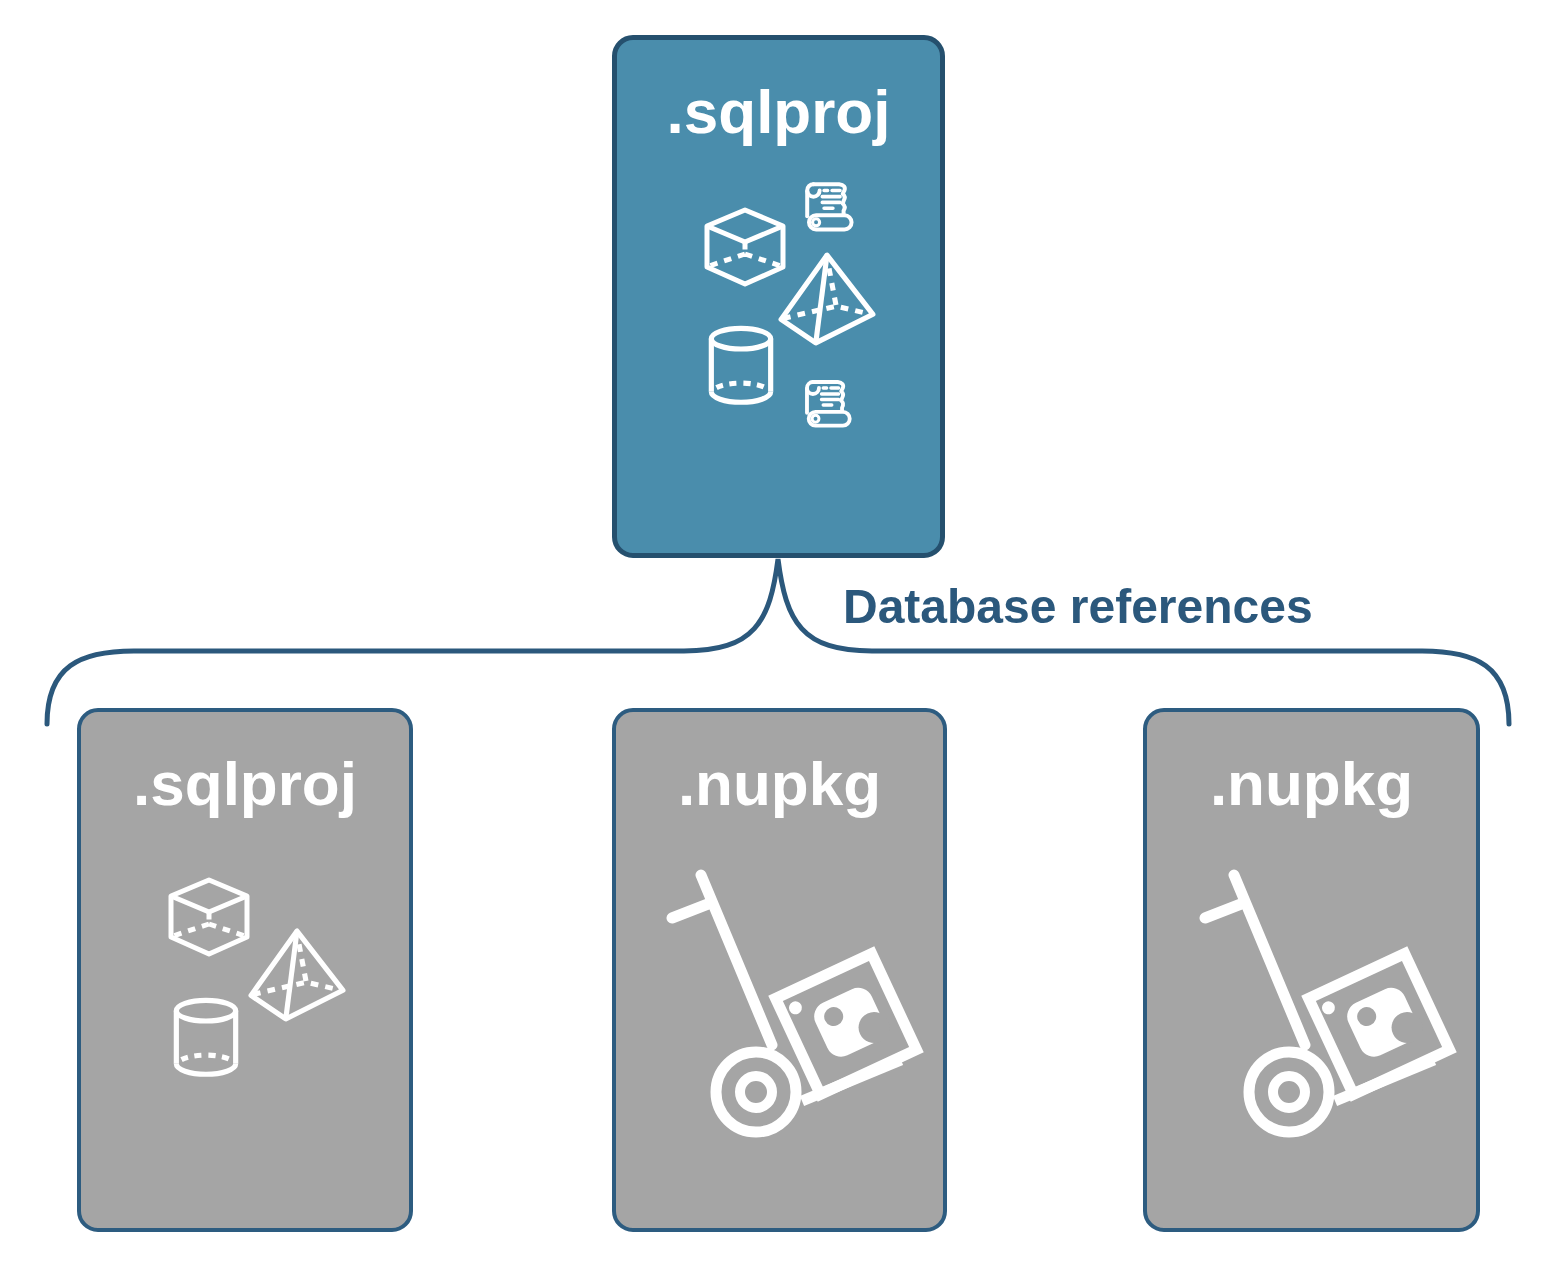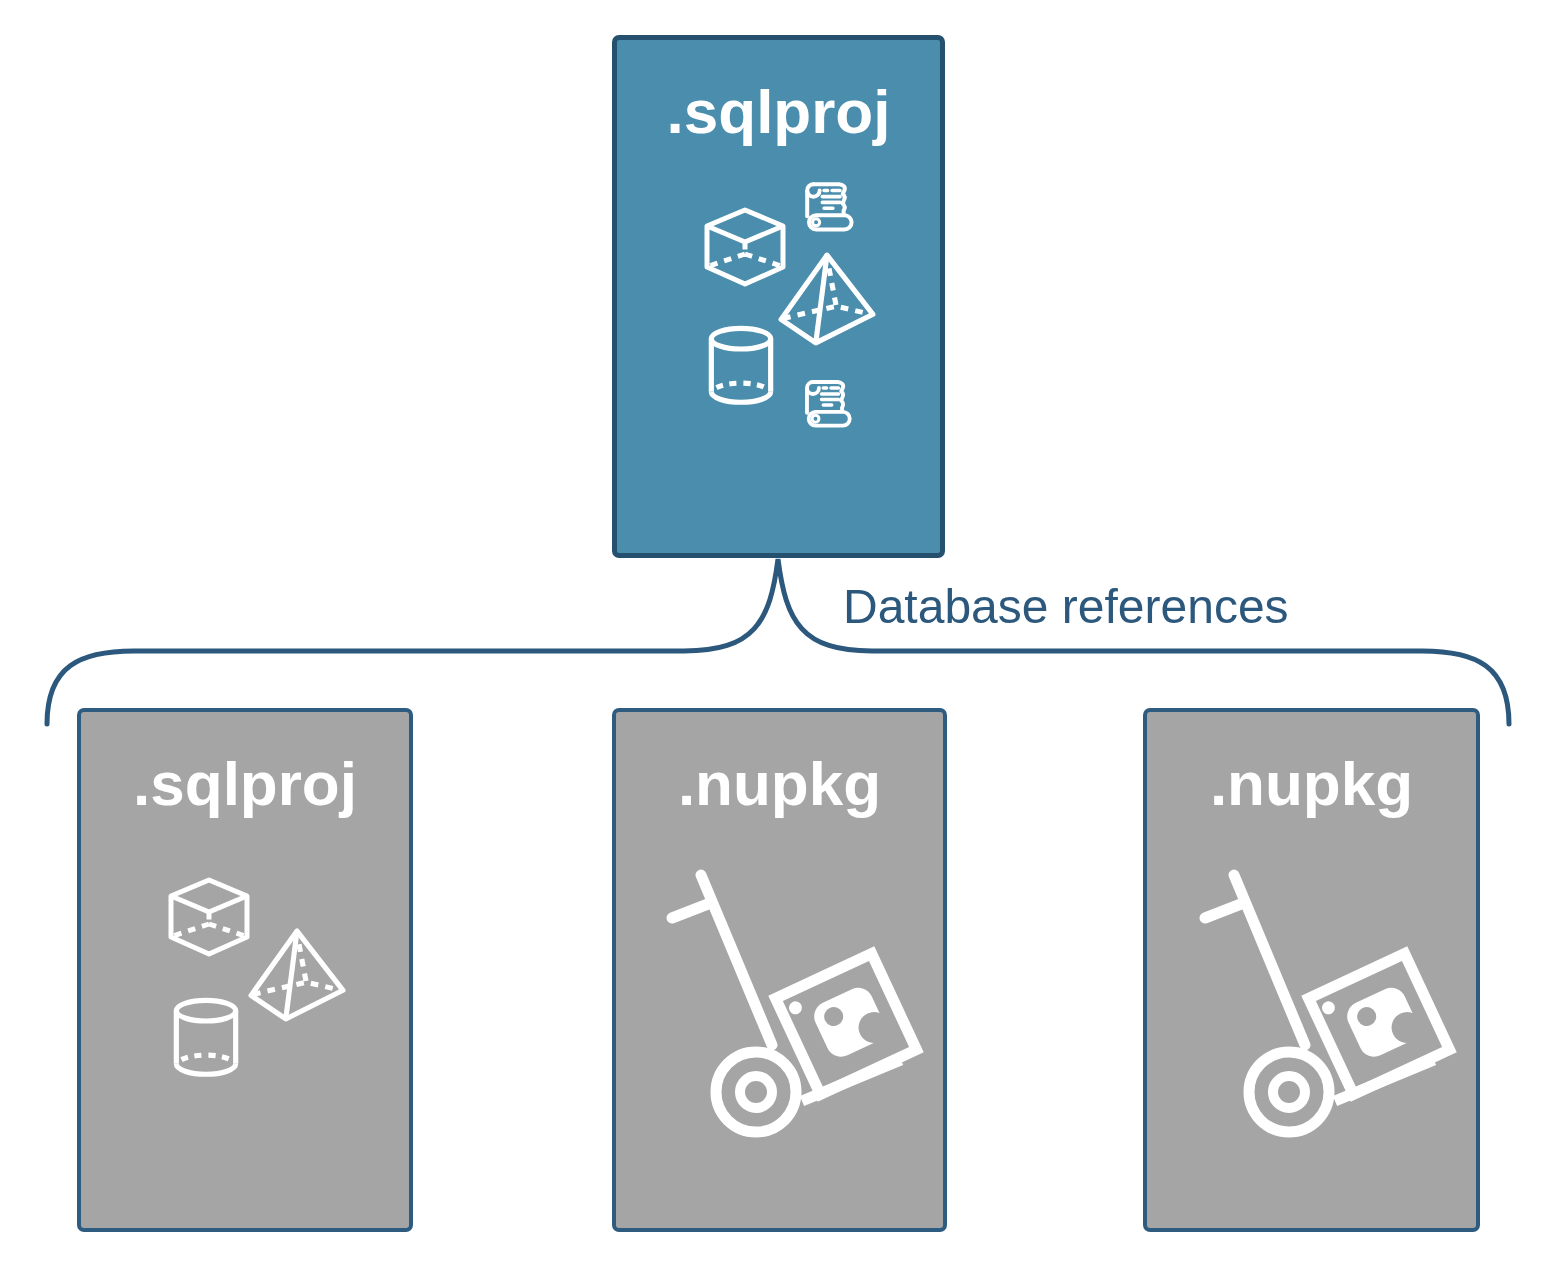--- a/index.html
+++ b/index.html
@@ -2,42 +2,42 @@
 <html><head>
 <meta charset="utf-8">
 <style>
   html,body{margin:0;padding:0;background:#ffffff;}
   body{
     width:1566px;height:1274px;position:relative;overflow:hidden;
     font-family:"Liberation Sans", sans-serif;
   }
   .stage{position:absolute;inset:0;}
   .node{
-    position:absolute;border-radius:7px;box-sizing:border-box;padding-left:32px;
+    position:absolute;border-radius:21px;box-sizing:border-box;padding-left:32px;
   }
   .node.root{
     left:612px;top:35px;width:333px;height:523px;
     background:#4a8dac;border:5px solid #25506e;
   }
   .node.child{
     background:#a5a5a5;border:4px solid #2d5c80;
   }
   .node.child.c0{left:77px;top:708px;width:336px;height:524px;}
   .node.child.c1{left:612px;top:708px;width:335px;height:524px;}
   .node.child.c2{left:1143px;top:708px;width:337px;height:524px;}
   .node-title{
     position:absolute;left:0;right:0;top:38px;text-align:center;
     color:#ffffff;font-weight:700;font-size:62px;line-height:1.1;
     letter-spacing:0px;
   }
   .icon{position:absolute;}
   .brace-layer{position:absolute;left:0;top:0;width:1566px;height:1274px;pointer-events:none;}
   .edge-label{
     position:absolute;left:843px;top:583px;white-space:nowrap;
-    color:#2b587c;font-weight:400;font-size:48px;line-height:1;
+    color:#2b587c;font-weight:700;font-size:48px;line-height:1;
   }
   svg.defs{position:absolute;width:0;height:0;overflow:hidden;}
 </style>
 </head>
 <body>
 
 <svg class="defs" xmlns="http://www.w3.org/2000/svg" aria-hidden="true">
   <defs>
     <symbol id="sym-cube" viewBox="0 0 84 80">
       <g fill="none" stroke="#ffffff" stroke-width="5" stroke-linejoin="round">

